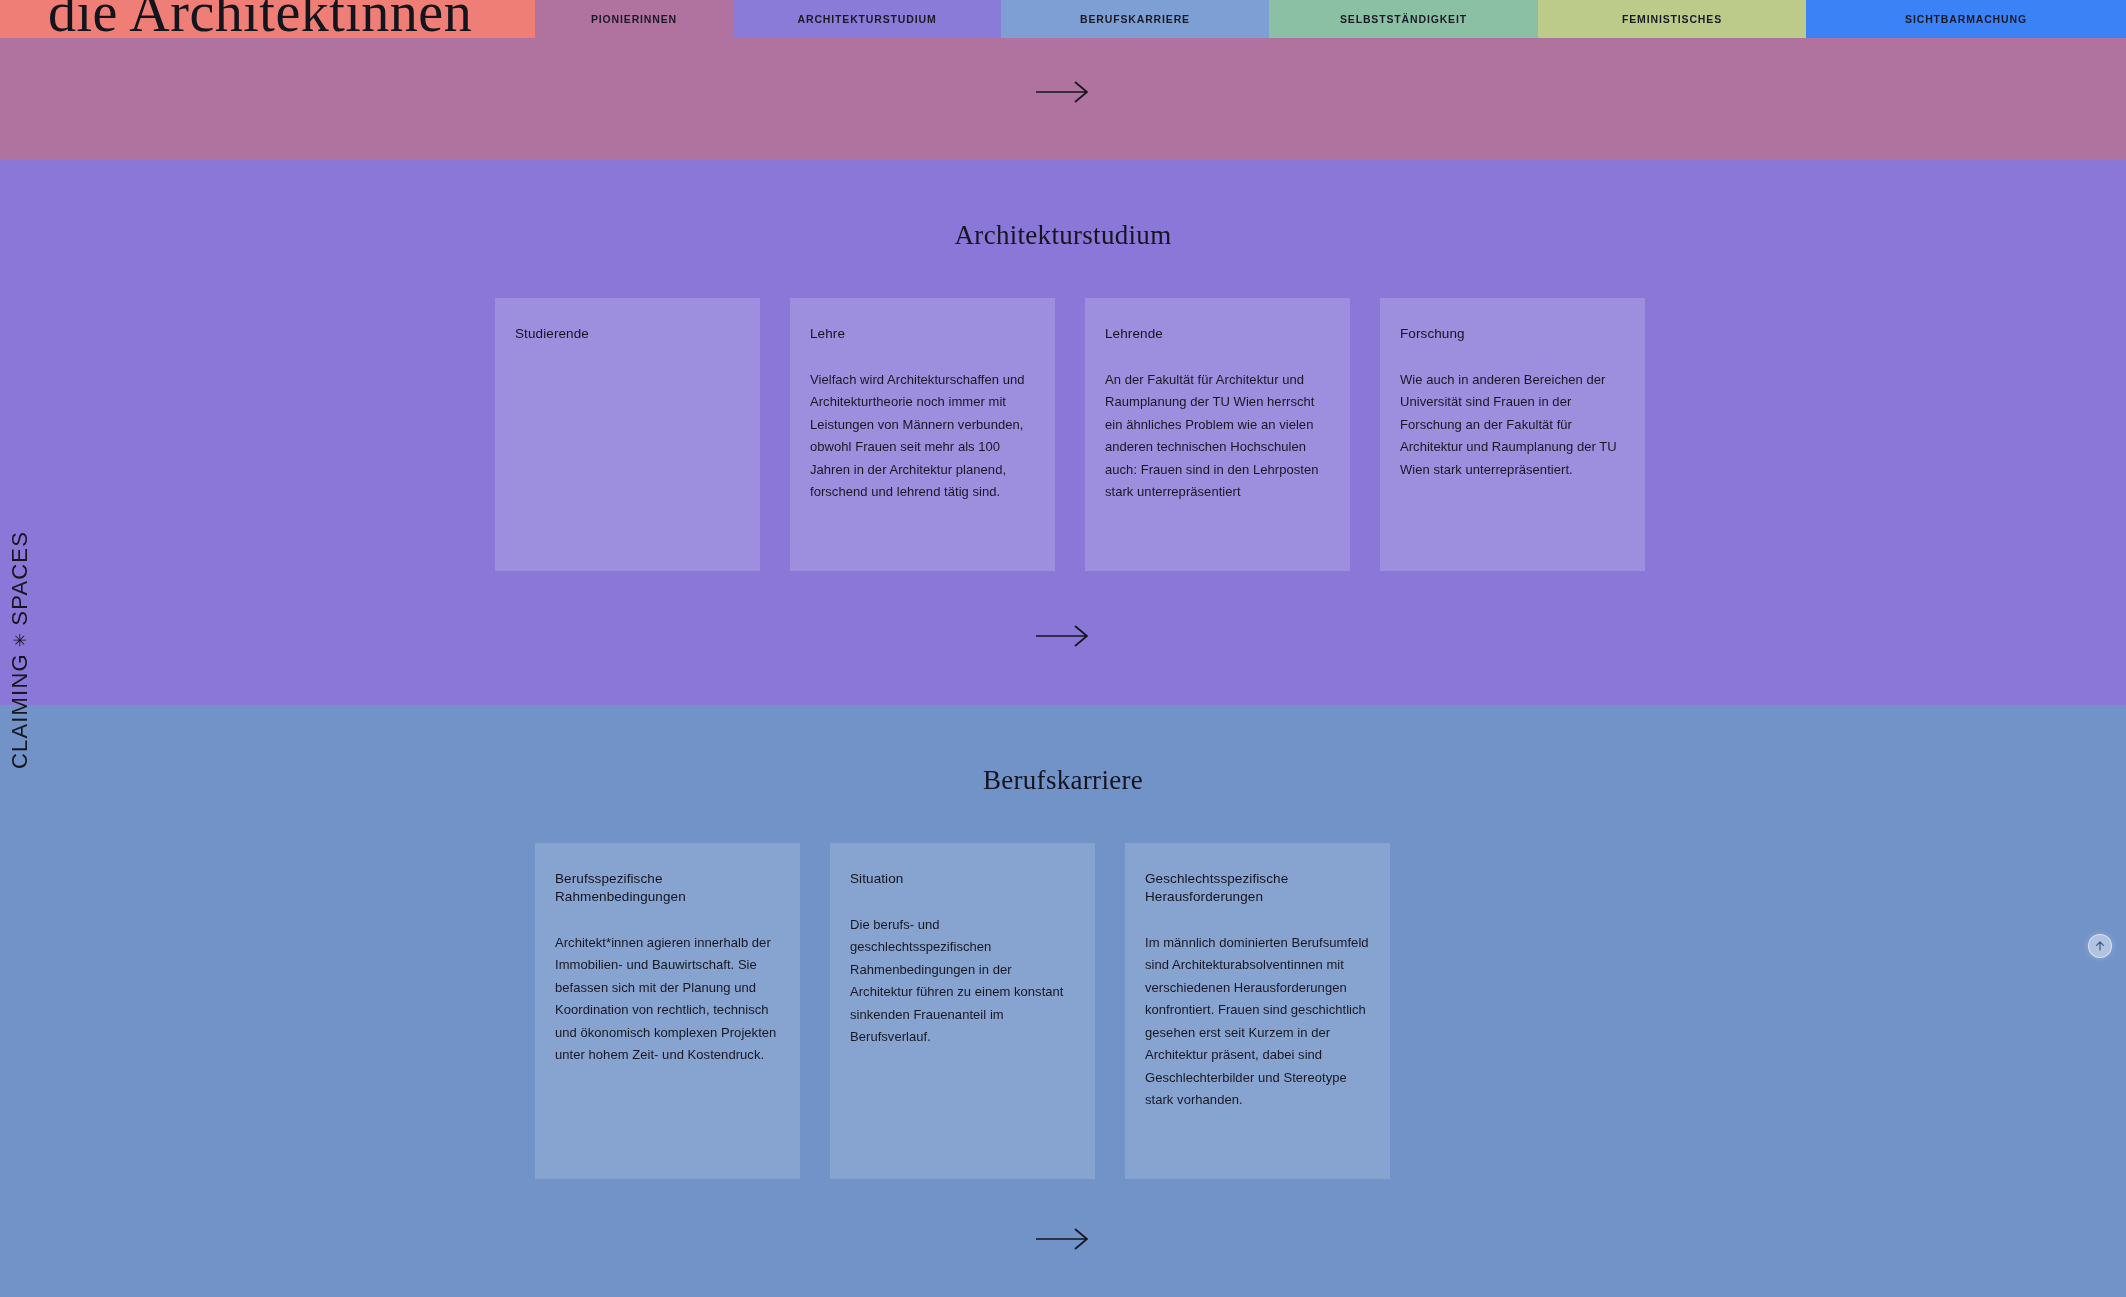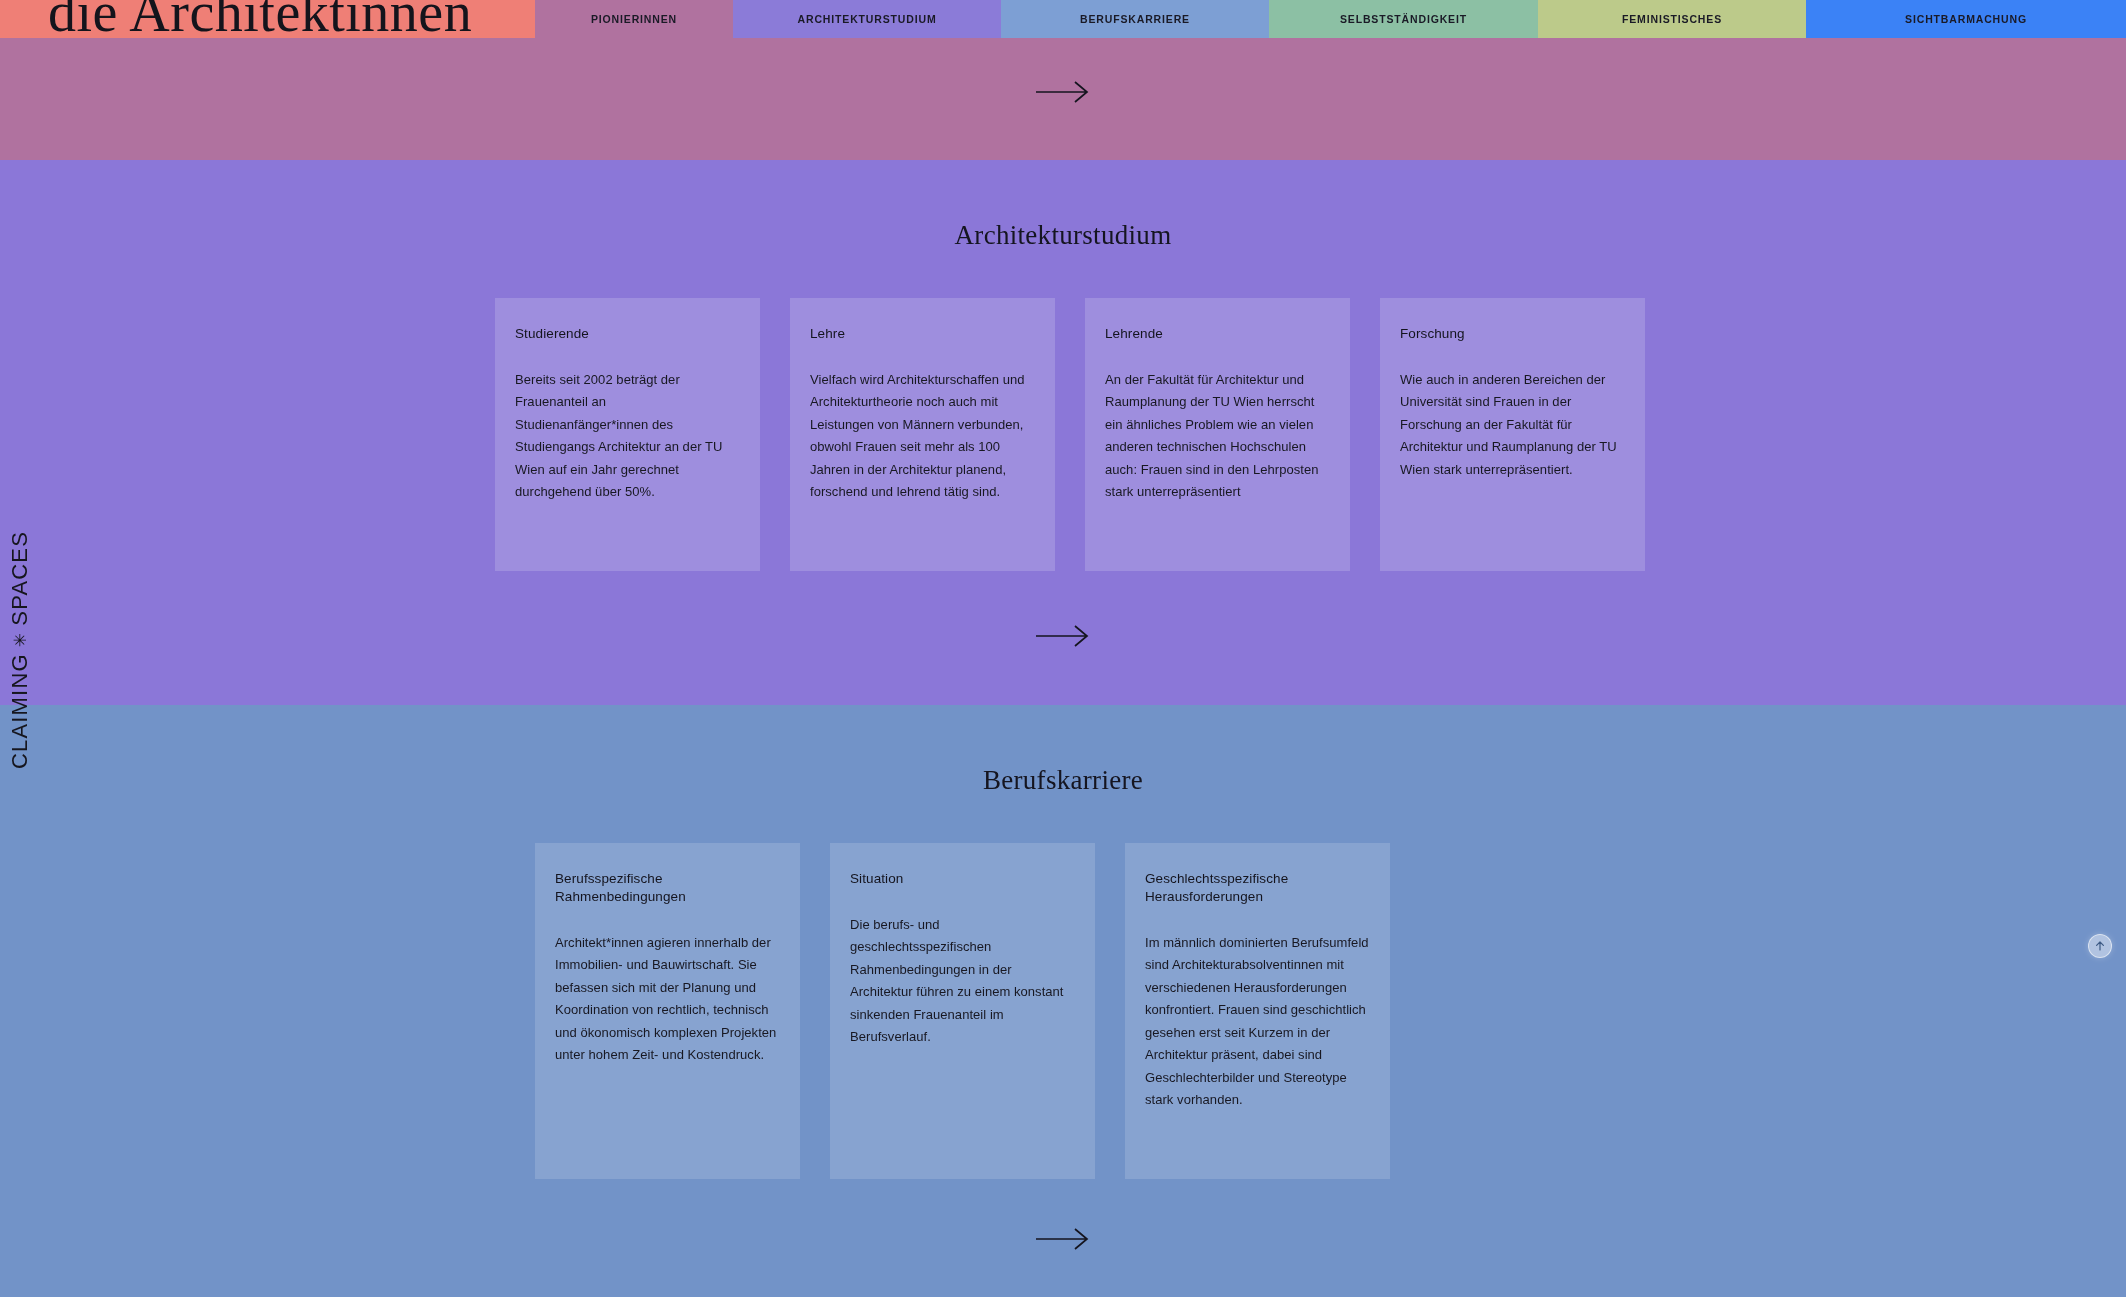--- a/index.html
+++ b/index.html
@@ -191,25 +191,24 @@
     </svg>
   </a>
 </div>
 
 <div class="section sec-studium">
   <div class="sec-title t-studium">Architekturstudium</div>
 
   <div class="card-row r-studium">
     <div class="card studium-card">
       <div class="card-title">Studierende</div>
-      <div class="card-body">Bereits seit 2002 beträgt der Frauenanteil an Studienanfänger*innen des Studiengangs Architektur an der TU Wien auf ein Jahr gerechnet durchgehend über 50%.</div>
     </div>
     <div class="card studium-card">
       <div class="card-title">Lehre</div>
-      <div class="card-body">Vielfach wird Architekturschaffen und Architekturtheorie noch auch mit Leistungen von Männern verbunden, obwohl Frauen seit mehr als 100 Jahren in der Architektur planend, forschend und lehrend tätig sind.</div>
+      <div class="card-body">Vielfach wird Architekturschaffen und Architekturtheorie noch immer mit Leistungen von Männern verbunden, obwohl Frauen seit mehr als 100 Jahren in der Architektur planend, forschend und lehrend tätig sind.</div>
     </div>
     <div class="card studium-card">
       <div class="card-title">Lehrende</div>
       <div class="card-body">An der Fakultät für Architektur und Raumplanung der TU Wien herrscht ein ähnliches Problem wie an vielen anderen technischen Hochschulen auch: Frauen sind in den Lehrposten stark unterrepräsentiert</div>
     </div>
     <div class="card studium-card">
       <div class="card-title">Forschung</div>
       <div class="card-body">Wie auch in anderen Bereichen der Universität sind Frauen in der Forschung an der Fakultät für Architektur und Raumplanung der TU Wien stark unterrepräsentiert.</div>
     </div>
   </div>

